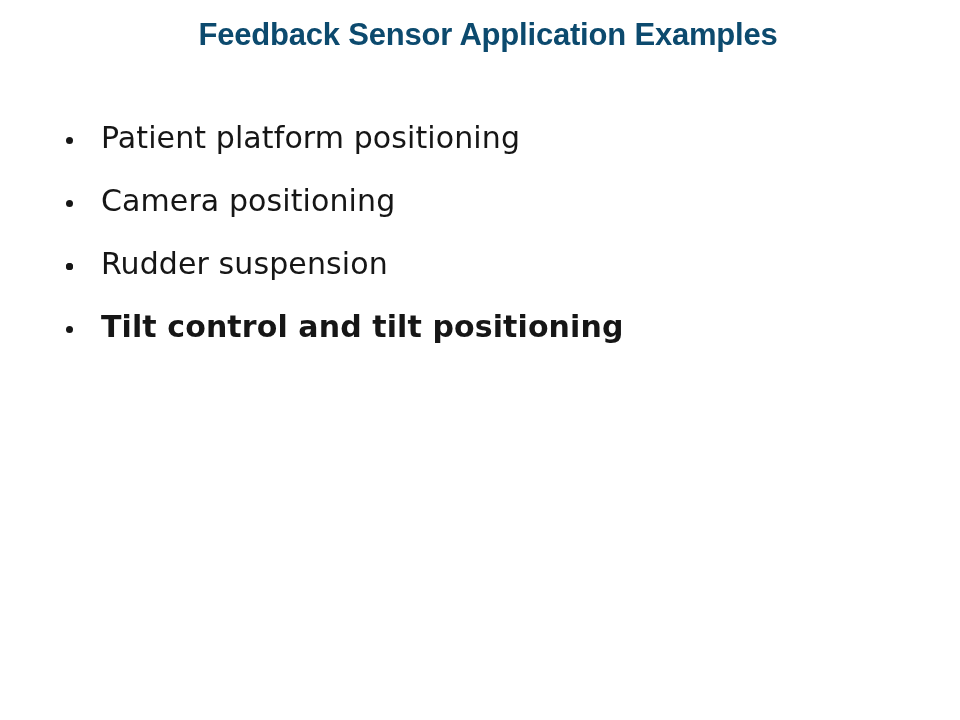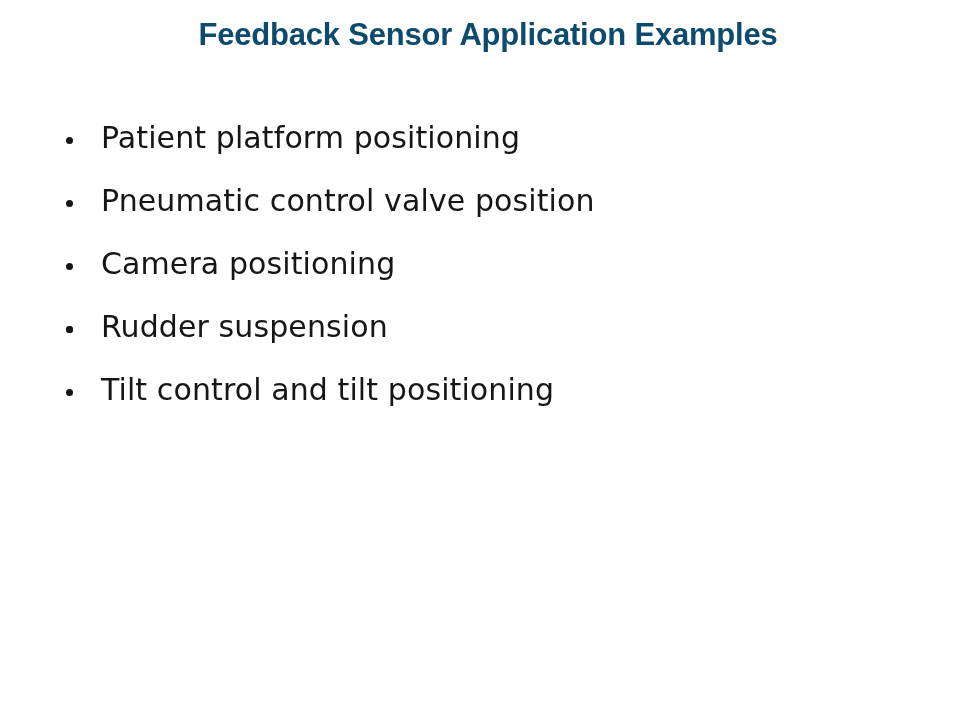--- a/index.html
+++ b/index.html
@@ -55,20 +55,21 @@
     margin: 0 0 25px 0;
     font-family: "DejaVu Sans", sans-serif;
     font-size: 30px;
     line-height: 38px;
     color: #161616;
     letter-spacing: 0.1px;
   }
 
   .bullet-item:last-child {
     margin-bottom: 0;
+    font-weight: bold;
   }
 
   .bullet-marker {
     position: absolute;
     left: 4px;
     top: 18px;
     width: 7px;
     height: 7px;
     border-radius: 50%;
     background: #161616;
@@ -86,24 +87,20 @@
 
   <div class="slide-title">Feedback Sensor Application Examples</div>
 
   <ul class="bullet-list">
 
     <li class="bullet-item">
       <span class="bullet-marker"></span>
       <span class="bullet-text">Patient platform positioning</span>
     </li>
 
-    <li class="bullet-item">
-      <span class="bullet-marker"></span>
-      <span class="bullet-text">Pneumatic control valve position</span>
-    </li>
 
 
     <li class="bullet-item">
       <span class="bullet-marker"></span>
       <span class="bullet-text">Camera positioning</span>
     </li>
 
 
     <li class="bullet-item">
       <span class="bullet-marker"></span>

